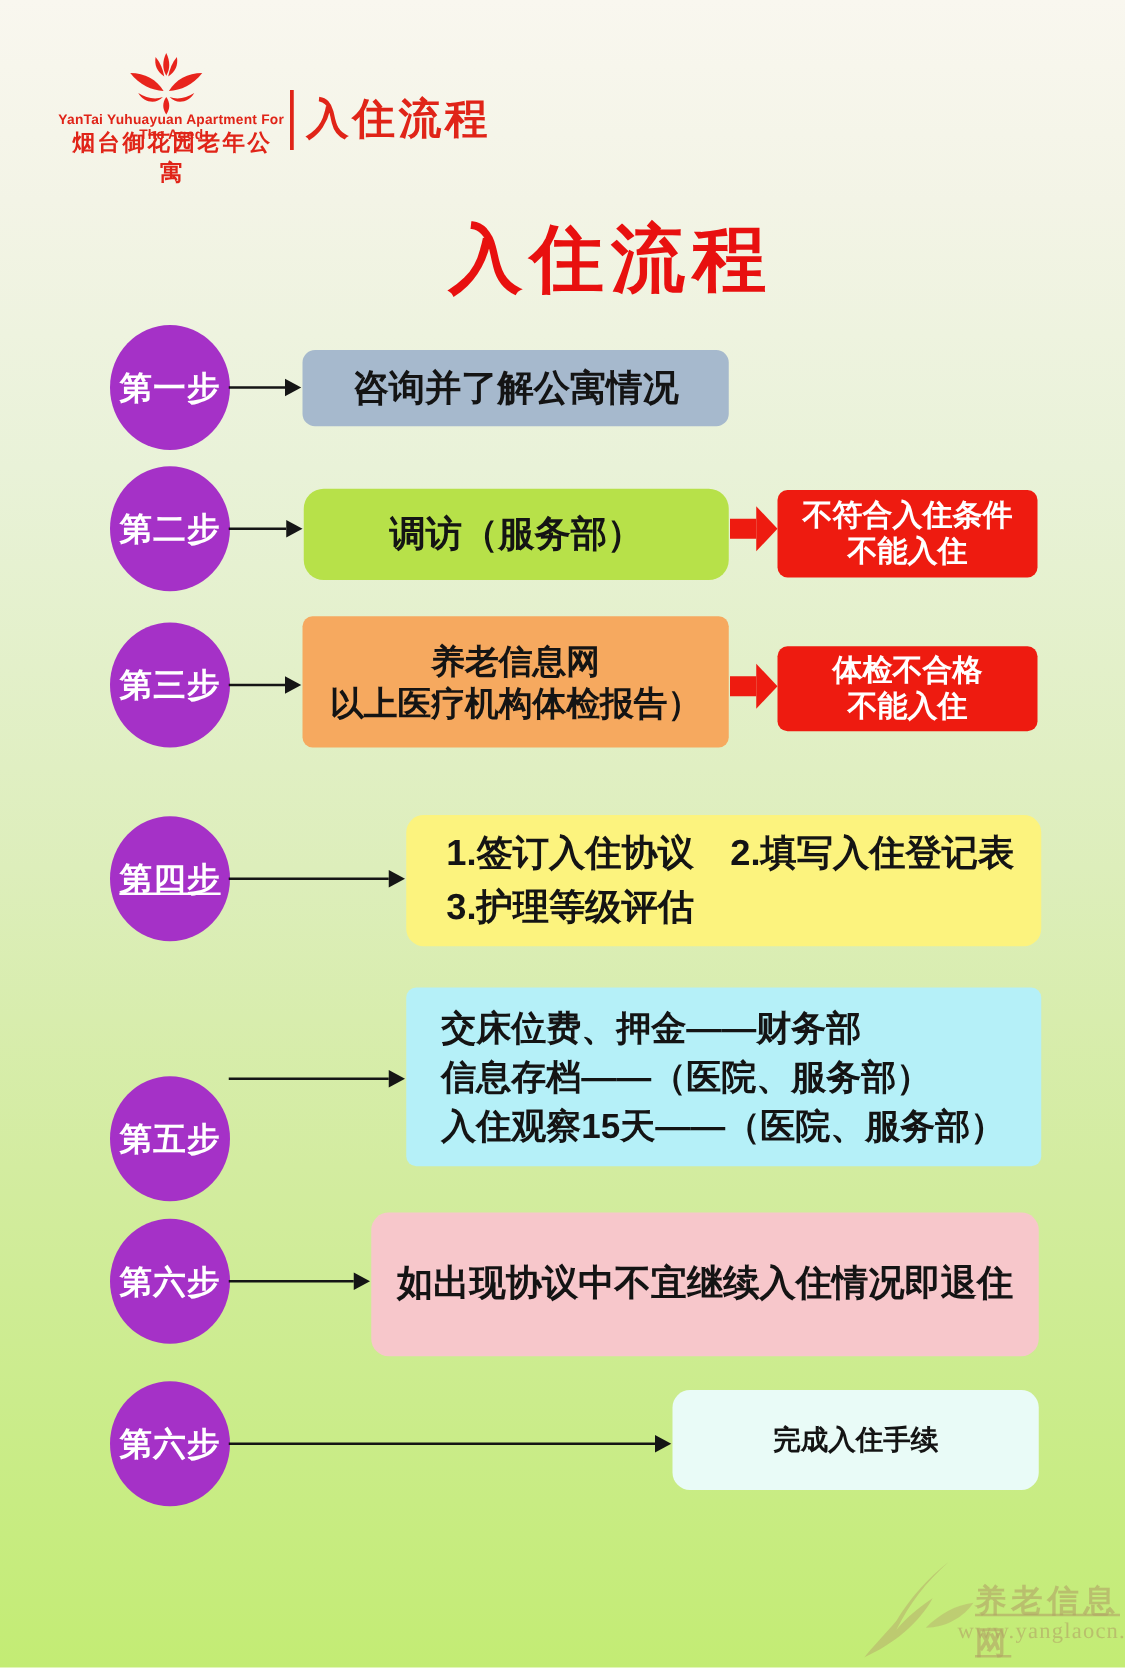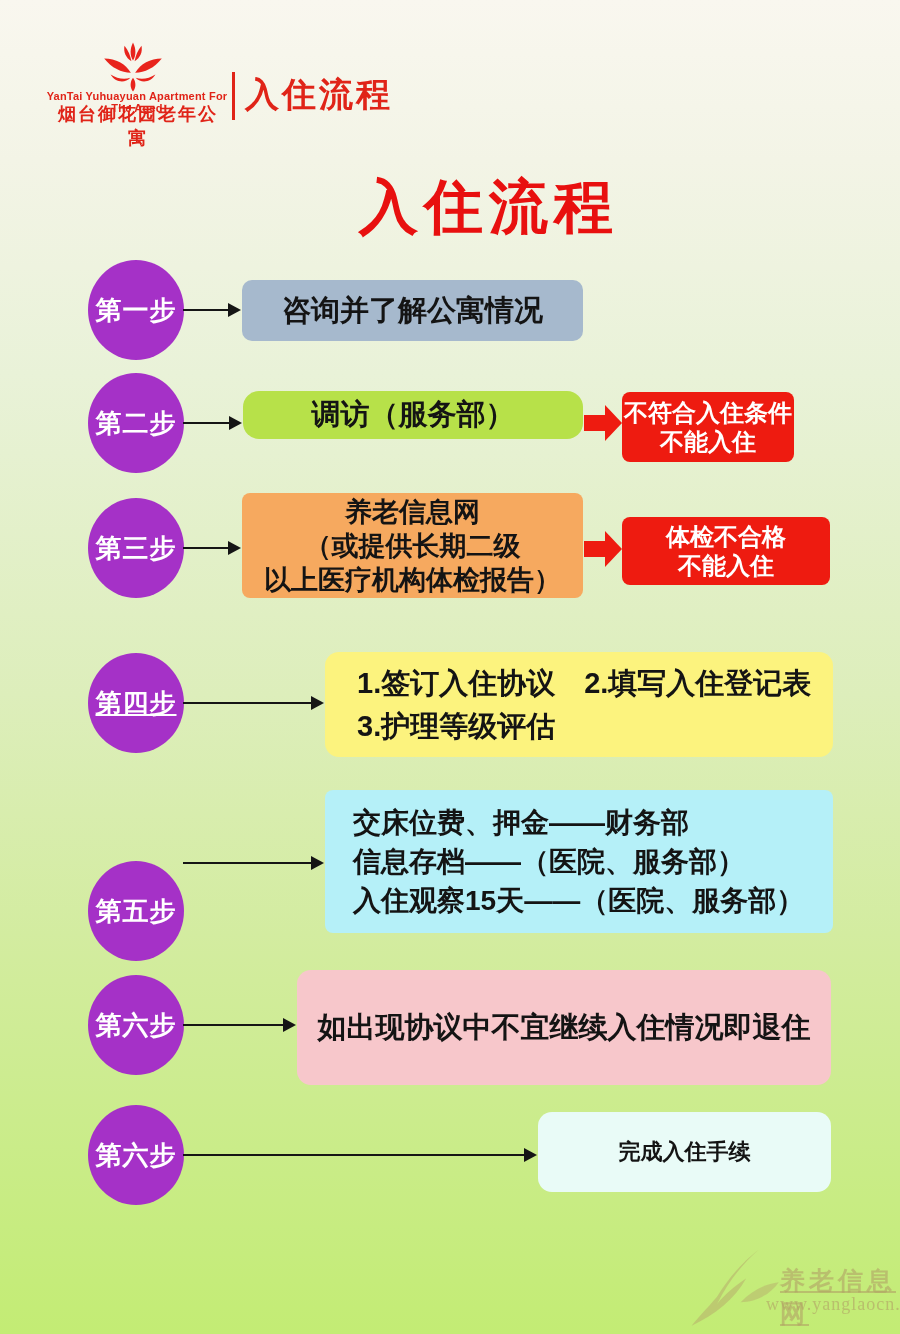--- a/index.html
+++ b/index.html
@@ -31,28 +31,28 @@
   
   .red-arrow{position:absolute;width:38px;height:36px;}
   .red-arrow .shaft{position:absolute;left:0;top:10px;width:21px;height:16px;background:#ee1b10;}
   .red-arrow .head{position:absolute;left:21px;top:0;width:0;height:0;
     border-left:17px solid #ee1b10;border-top:18px solid transparent;border-bottom:18px solid transparent;}
   
   .box{position:absolute;box-sizing:border-box;border-radius:10px;color:#141414;
     font-weight:bold;display:flex;flex-direction:column;justify-content:center;}
   .box .bline{white-space:nowrap;}
   .b-gray  {left:242px;top:280px;width:341px;height:61px;background:#a6b9cd;text-align:center;font-size:29px;}
-  .b-green {left:243px;top:391px;width:340px;height:48px;background:#b7e149;text-align:center;font-size:29px;border-radius:16px;}
+  .b-green {left:243px;top:391px;width:340px;height:73px;background:#b7e149;text-align:center;font-size:29px;border-radius:16px;}
   .b-orange{left:242px;top:493px;width:341px;height:105px;background:#f6a95f;text-align:center;font-size:27px;line-height:34px;border-radius:8px;}
   .b-yellow{left:325px;top:652px;width:508px;height:105px;background:#fcf37e;padding-left:32px;font-size:29px;line-height:43px;border-radius:14px;}
   .b-cyan  {left:325px;top:790px;width:508px;height:143px;background:#b5f0f8;padding-left:28px;font-size:28px;line-height:39px;border-radius:8px;}
   .b-pink  {left:297px;top:970px;width:534px;height:115px;background:#f7c7cb;text-align:center;font-size:29px;line-height:47px;border-radius:14px;}
   .b-white {left:538px;top:1112px;width:293px;height:80px;background:#e9fbf7;text-align:center;font-size:22px;border-radius:14px;}
   .b-red{background:#ee1b10;color:#fff;text-align:center;font-size:24px;line-height:29px;border-radius:8px;}
-  .r1{left:622px;top:392px;width:172px;height:70px;}
+  .r1{left:622px;top:392px;width:208px;height:70px;}
   .r2{left:622px;top:517px;width:208px;height:68px;}
   
   .wm-leaf{position:absolute;left:688px;top:1238px;}
   .wm-name{position:absolute;left:780px;top:1264px;font-size:25px;font-weight:bold;
     color:rgba(178,163,102,0.62);letter-spacing:4px;font-family:"Liberation Serif","DejaVu Serif",serif;text-decoration:underline;}
   .wm-url{position:absolute;left:766px;top:1294px;font-size:18px;
     color:rgba(178,163,102,0.62);letter-spacing:1px;font-family:"Liberation Serif","DejaVu Serif",serif;}
 </style>
 </head>
 <body>
@@ -103,21 +103,20 @@
     <div class="bline">不符合入住条件</div>
     <div class="bline">不能入住</div>
   </div>
 
   <div class="circle" style="top:498px;">
     <span>第三步</span>
   </div>
   <div class="harrow" style="left:183px;top:547px;width:45px;"></div>
   <div class="box b-orange">
     <div class="bline">养老信息网</div>
-    <div class="bline">（或提供长期二级</div>
     <div class="bline">以上医疗机构体检报告）</div>
   </div>
   <div class="red-arrow" style="left:584px;top:531px;">
     <div class="shaft"></div>
       <div class="head"></div>
   </div>
   <div class="box b-red r2">
     <div class="bline">体检不合格</div>
     <div class="bline">不能入住</div>
   </div>

